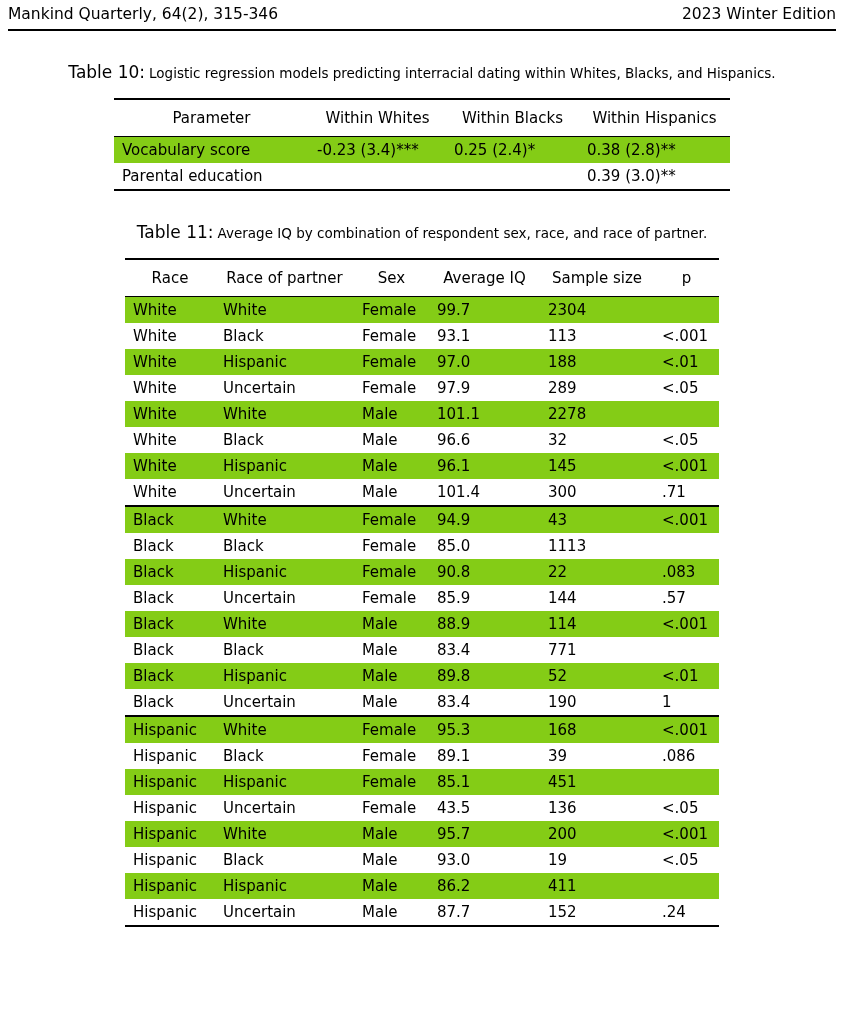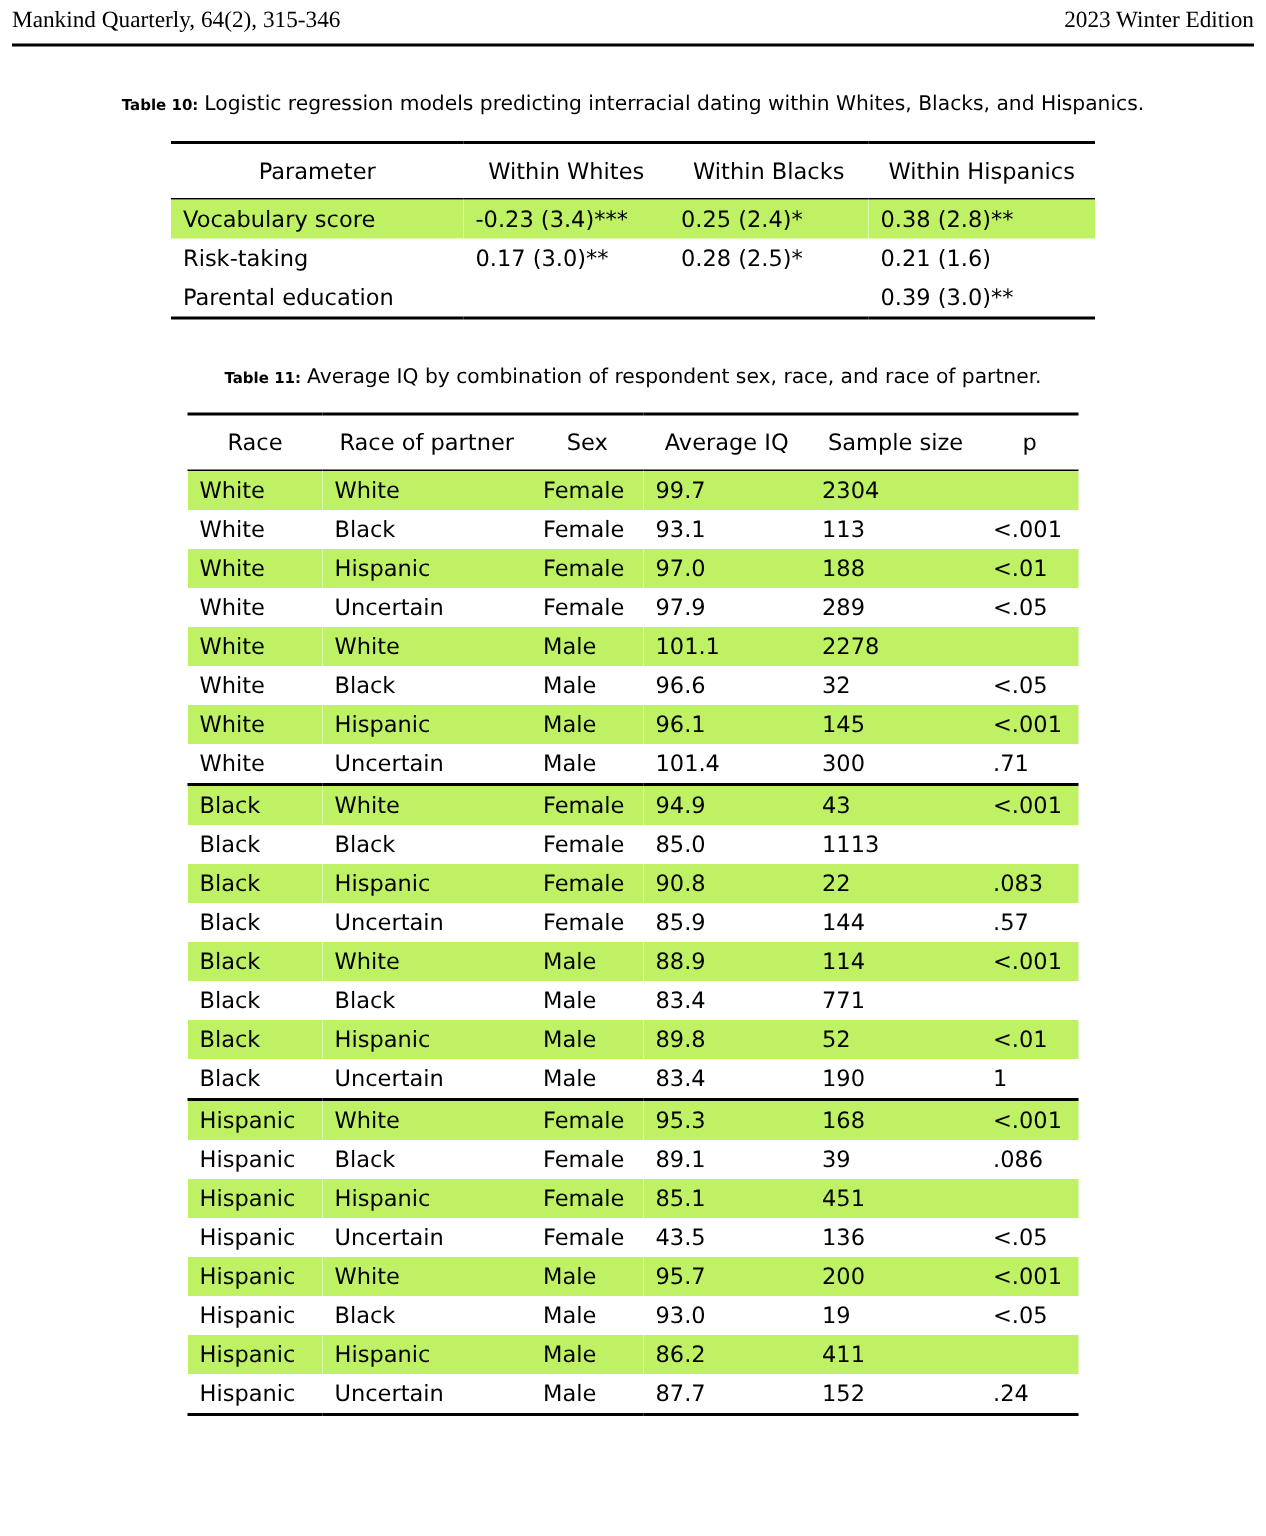--- a/index.html
+++ b/index.html
@@ -12,37 +12,36 @@
     position: relative;
     overflow: hidden;
     box-sizing: border-box;
   }
   .page-header {
     display: flex;
     justify-content: space-between;
     align-items: baseline;
     padding: 5px 8px 0 8px;
     font-size: 15.5px;
-    font-family: Liberation Serif, serif;
   }
   .header-rule {
     border-top: 2px solid #000;
     margin: 6px 8px 0 8px;
   }
   .caption {
     text-align: center;
     font-size: 13.5px;
     margin: 0 40px;
     padding-top: 30px;
     padding-bottom: 15px;
     line-height: 1.3;
   }
   .caption .cap-label {
-    font-weight: bold;
-    font-size: 10px;
+    font-weight: normal;
+    font-size: 17px;
     margin-right: 4px;
   }
   table {
     border-collapse: collapse;
     table-layout: fixed;
     margin: 0 auto;
     font-size: 15px;
     border-top: 2px solid #000;
     border-bottom: 2px solid #000;
   }
@@ -54,21 +53,21 @@
     padding: 9px 8px;
     border-bottom: 1px solid #000;
     white-space: nowrap;
     overflow: hidden;
   }
   td {
     padding: 4px 8px;
     white-space: nowrap;
     overflow: hidden;
   }
-  tr.shaded { background: #bef264; }
+  tr.shaded { background: #84cc16; }
   tr.group-start td { border-top: 2px solid #000; }
 
   
   .t10 col.c0 { width: 195px; }
   .t10 col.c1 { width: 137px; }
   .t10 col.c2 { width: 133px; }
   .t10 col.c3 { width: 151px; }
 
   
   .t11 col.c0 { width: 90px; }
@@ -107,26 +106,20 @@
         <th>Within Blacks</th>
         <th>Within Hispanics</th>
       </tr>
     </thead>
     <tbody>
         <tr class="shaded">
           <td>Vocabulary score</td>
           <td>-0.23 (3.4)***</td>
           <td>0.25 (2.4)*</td>
           <td>0.38 (2.8)**</td>
-        </tr>
-        <tr>
-          <td>Risk-taking</td>
-          <td>0.17 (3.0)**</td>
-          <td>0.28 (2.5)*</td>
-          <td>0.21 (1.6)</td>
         </tr>
         <tr>
           <td>Parental education</td>
           <td></td>
           <td></td>
           <td>0.39 (3.0)**</td>
         </tr>
       </tbody>
   </table>
 

